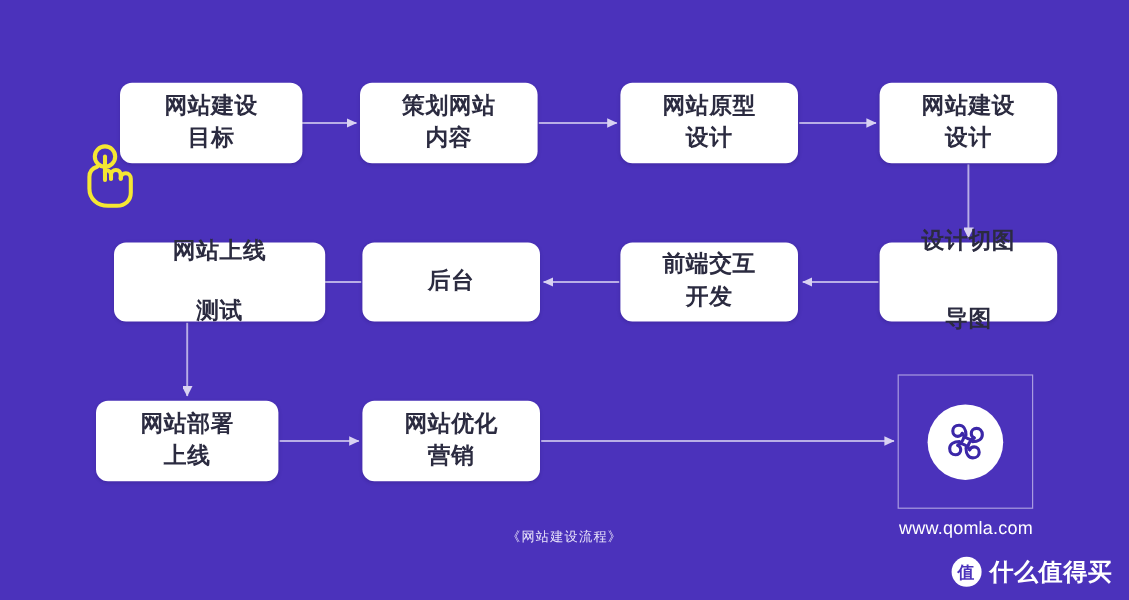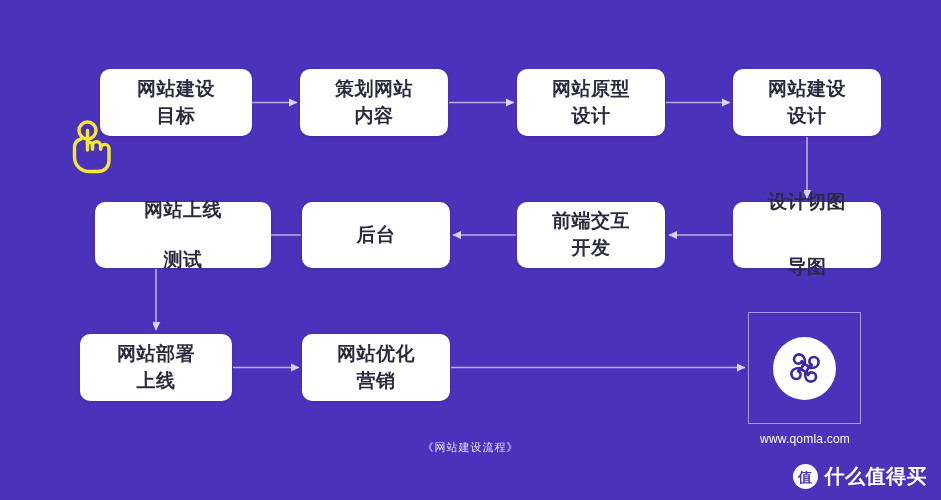--- a/index.html
+++ b/index.html
@@ -87,21 +87,21 @@
     align-items: center;
     justify-content: center;
   }
   #logo-url {
     position: absolute;
     left: 736px;
     top: 432px;
     width: 138px;
     text-align: center;
     color: #ffffff;
-    font-size: 12px;
+    font-size: 15px;
     letter-spacing: 0.2px;
   }
 
   
   #caption {
     position: absolute;
     left: 0;
     top: 440px;
     width: 941px;
     text-align: center;

